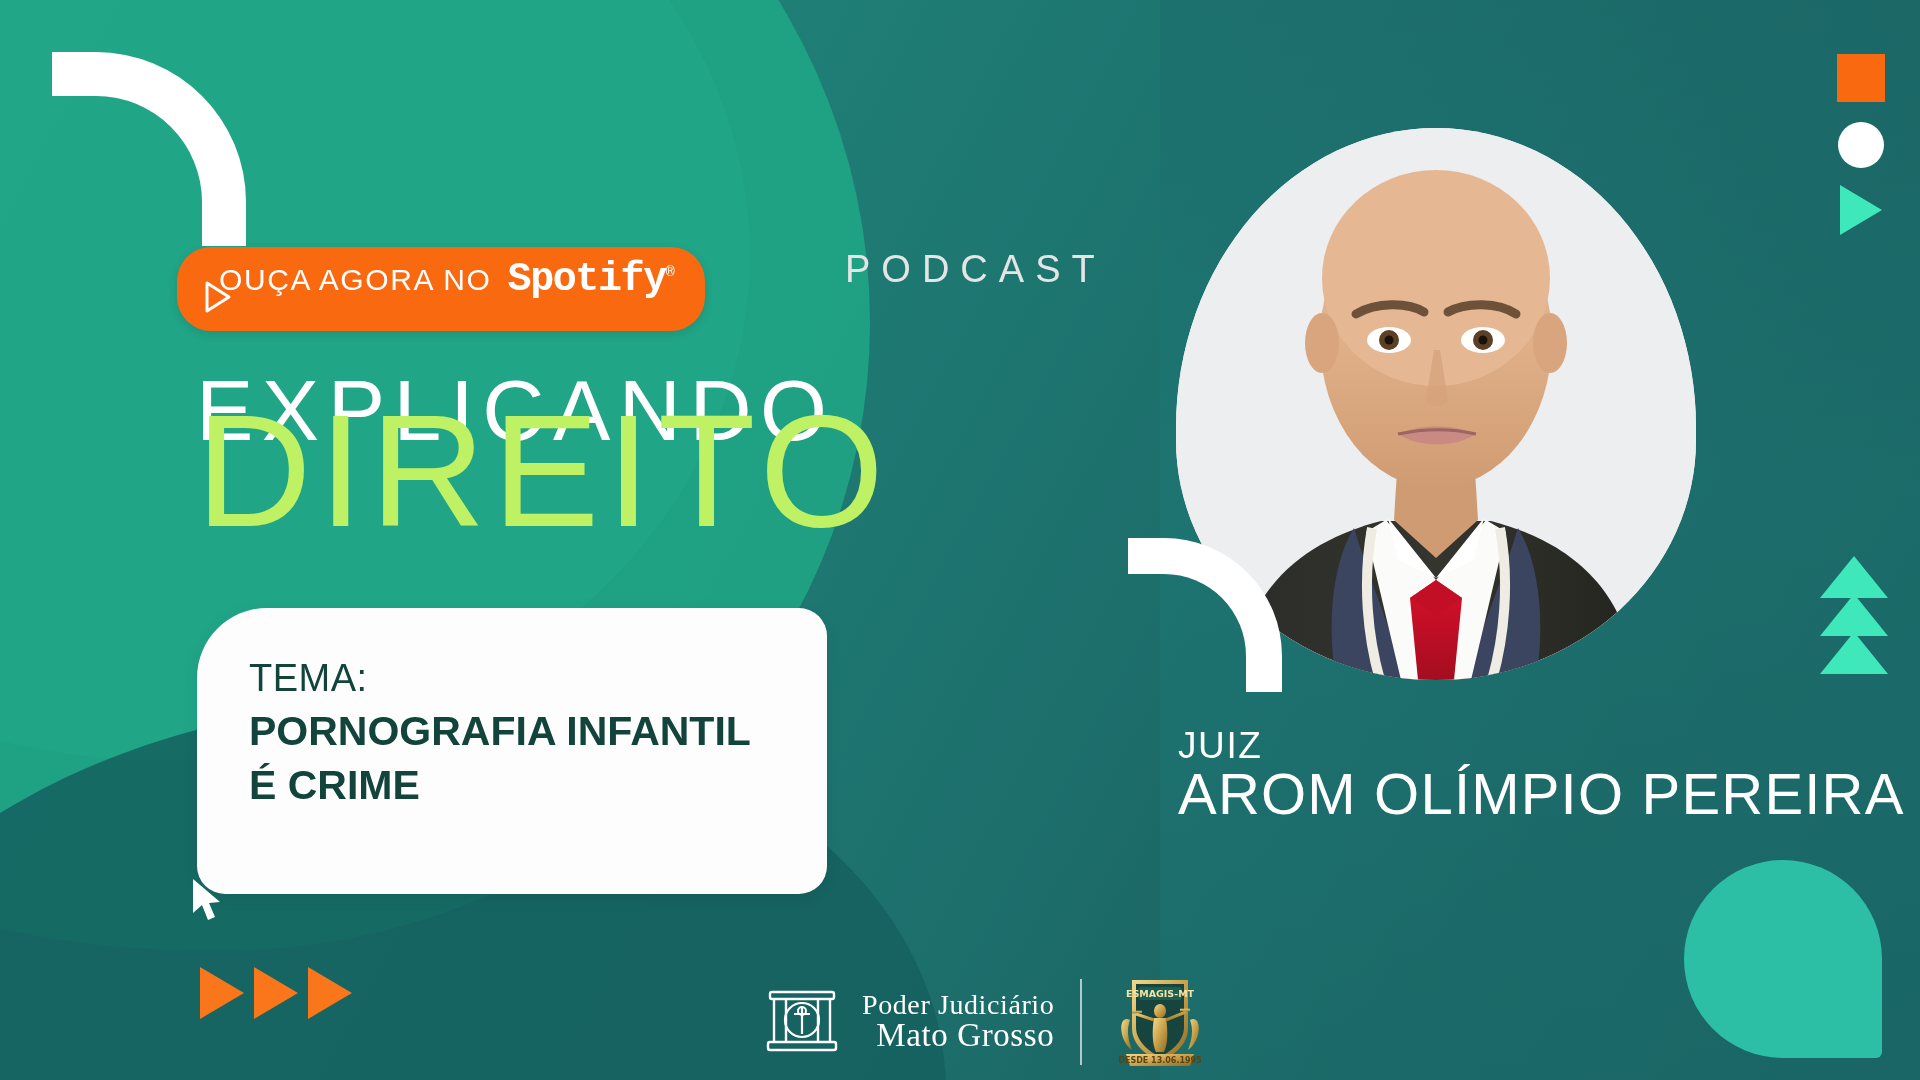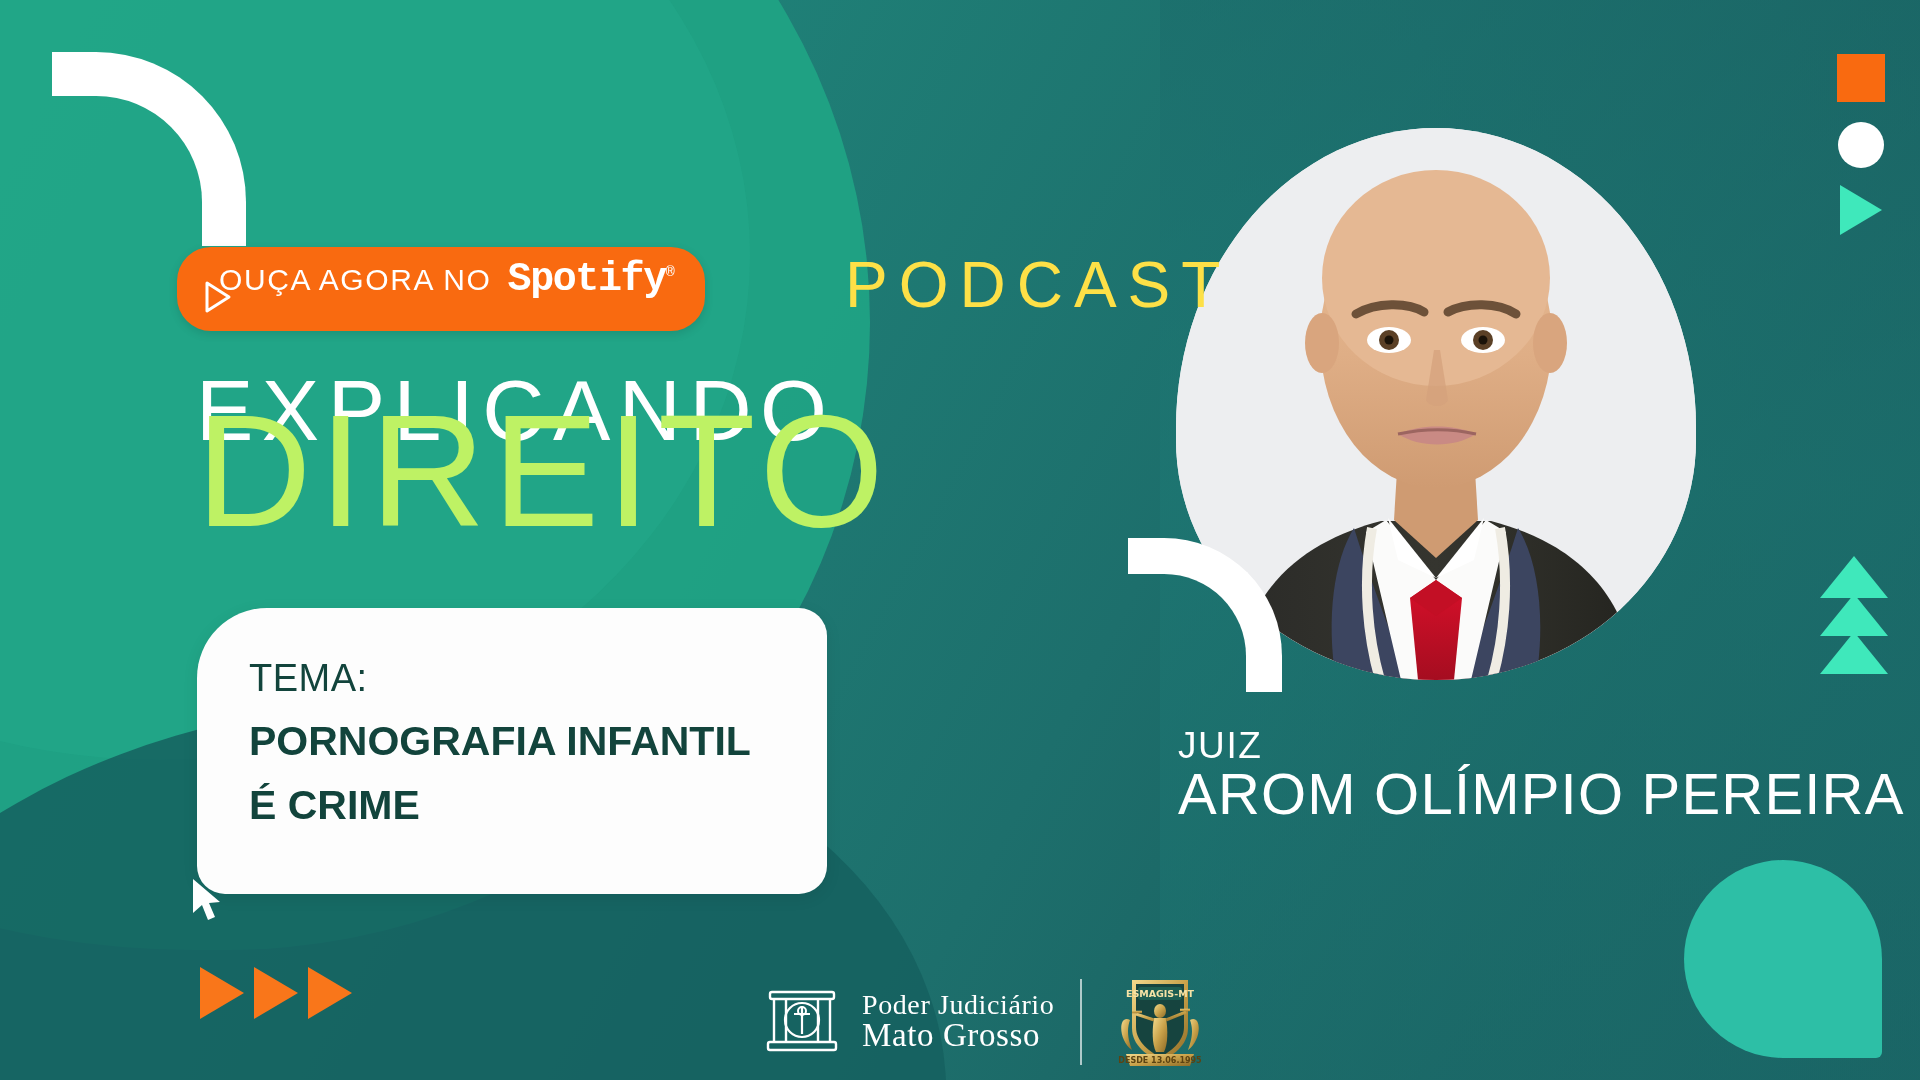--- a/index.html
+++ b/index.html
@@ -51,57 +51,57 @@
     background:#f96a10;border-radius:34px;display:flex;align-items:center;
     padding:0 30px 18px 26px;gap:16px;box-shadow:0 3px 10px rgba(0,0,0,.12);}
   .play-outline{width:0;height:0;position:relative;}
   .play-outline svg{display:block;}
   .badge-text{color:#fff;font-size:30px;letter-spacing:1.6px;font-weight:400;white-space:nowrap;}
   .spotify-word{color:#fff;font-size:40px;font-weight:bold;letter-spacing:-1.4px;
     font-family:Liberation Mono, monospace;position:relative;top:-1px;}
   .spotify-reg{font-size:15px;vertical-align:super;font-weight:normal;letter-spacing:0;}
 
   
-  .podcast{position:absolute;left:845px;top:248px;color:#fde047;font-size:64px;
+  .podcast{position:absolute;left:845px;top:248px;color:#e5e5e5;font-size:38px;
     letter-spacing:11px;font-weight:300;}
 
   
   .t-explicando{position:absolute;left:196px;top:334px;color:#fff;font-size:86px;
     font-weight:500;letter-spacing:8.5px;line-height:1;margin-top:33px;}
   .t-direito{position:absolute;left:196px;top:391px;color:#bef264;font-size:160px;
     font-weight:normal;letter-spacing:7px;line-height:1;}
 
   
   .theme-card{position:absolute;left:197px;top:608px;width:630px;height:286px;
     background:#fdfdfd;border-radius:70px 28px 28px 28px;
     box-shadow:0 4px 16px rgba(0,0,0,.08);}
   .theme-inner{padding:48px 0 0 52px;}
   .theme-label{color:#12443c;font-size:38px;font-weight:400;letter-spacing:.5px;line-height:1.18;}
-  .theme-title{color:#12443c;font-size:41px;font-weight:bold;letter-spacing:0px;line-height:1.12;margin-top:18px;}
+  .theme-title{color:#12443c;font-size:41px;font-weight:bold;letter-spacing:0px;line-height:1.12;margin-top:8px;}
 
   
   .urls{position:absolute;left:246px;top:886px;color:#ffffff;font-size:29px;
     letter-spacing:.4px;white-space:nowrap;}
   .urls .sep{padding:0 12px;opacity:.85;}
 
   
   .portrait-wrap{position:absolute;left:1176px;top:128px;width:520px;height:552px;
     background:#edeef0;border-radius:260px 260px 260px 260px / 300px 300px 240px 240px;
     overflow:hidden;}
   .portrait-wrap svg{display:block;}
 
   
   .sp-role{position:absolute;left:1178px;top:725px;color:#ffffff;font-size:37px;letter-spacing:1.6px;}
   .sp-name{position:absolute;left:1178px;top:760px;color:#ffffff;font-size:58px;
     font-weight:normal;letter-spacing:1.2px;white-space:nowrap;}
 
   
   .footer{position:absolute;left:760px;top:968px;display:flex;align-items:center;gap:26px;}
   .pj-logo{display:flex;align-items:center;gap:18px;}
-  .pj-text{color:#ffffff;font-family:"Liberation Serif","DejaVu Serif",serif;line-height:1.02;}
+  .pj-text{color:#ffffff;font-family:"Liberation Serif","DejaVu Serif",serif;line-height:1.02;text-align:right;}
   .pj-l1{font-size:28px;letter-spacing:.6px;}
   .pj-l2{font-size:33px;letter-spacing:.6px;}
   .divider{width:2px;height:86px;background:rgba(255,255,255,.65);}
 </style>
 </head>
 <body>
 
 <div id="stage">
 
   <div class="bg-base"></div>

